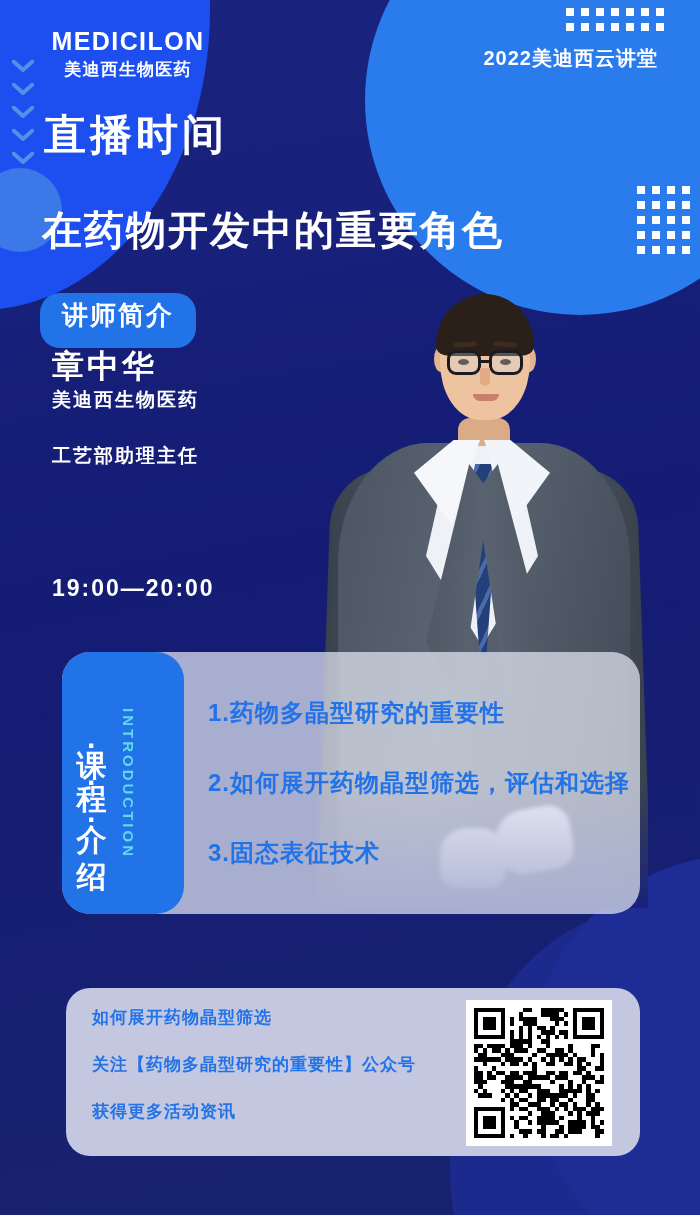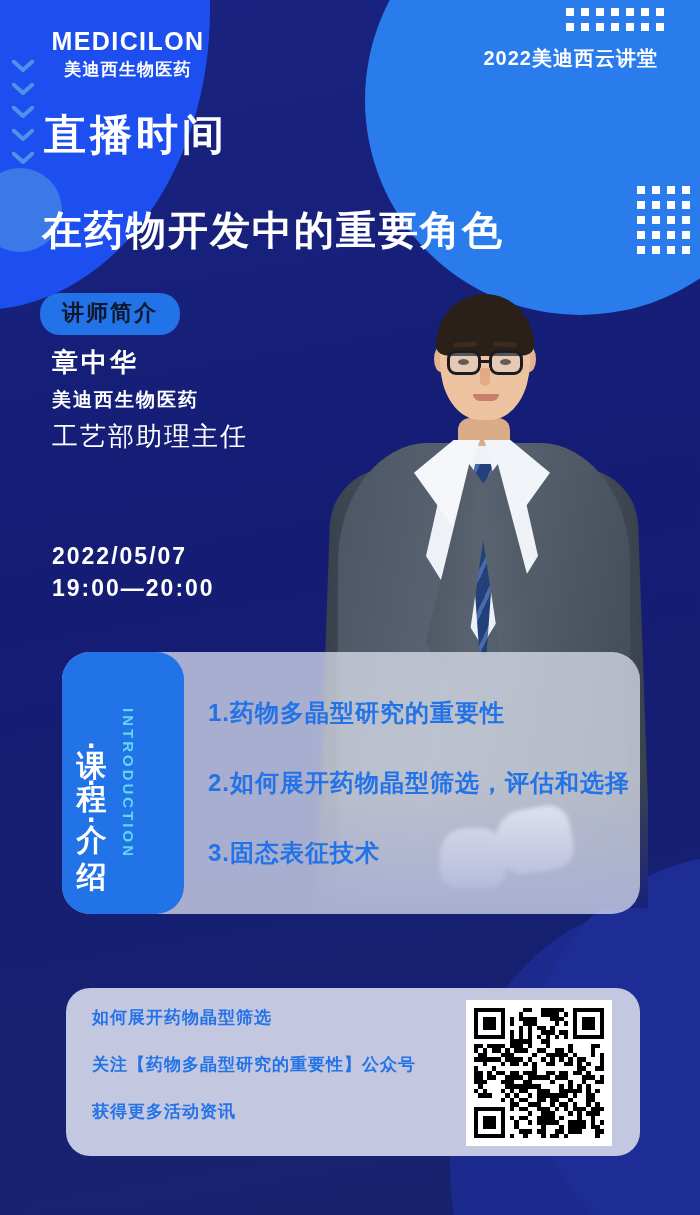--- a/index.html
+++ b/index.html
@@ -124,41 +124,41 @@
   .title-sub{
     position:absolute; left:42px; top:203px;
     color:#ffffff; font-size:40px; font-weight:bold;
     letter-spacing:2px;
   }
 
   
   .pill{
     position:absolute;
     background:#2272e8;
-    color:#0f172a;
-    font-size:22px; font-weight:bold;
+    color:#ffffff;
+    font-size:26px; font-weight:bold;
     letter-spacing:2px;
-    padding:5px 22px 7px;
+    padding:5px 22px 15px;
     border-radius:20px;
   }
   #pill-speaker{ left:40px; top:293px; }
   #pill-time{ left:40px; top:491px; }
 
   
   .speaker-name{
     position:absolute; left:52px; top:345px;
-    color:#ffffff; font-size:26px; font-weight:bold; letter-spacing:3px;
+    color:#ffffff; font-size:32px; font-weight:bold; letter-spacing:3px;
   }
   .speaker-org{
     position:absolute; left:52px; top:387px;
     color:#ffffff; font-size:19px; font-weight:bold; letter-spacing:2px;
   }
   .speaker-title{
-    position:absolute; left:52px; top:419px;
-    color:#ffffff; font-size:26px; font-weight:normal; letter-spacing:2px;
+    position:absolute; left:52px; top:443px;
+    color:#ffffff; font-size:19px; font-weight:bold; letter-spacing:2px;
   }
 
   
   .time-date{
     position:absolute; left:52px; top:543px;
     color:#ffffff; font-size:23px; font-weight:bold; letter-spacing:2px;
   }
   .time-range{
     position:absolute; left:52px; top:575px;
     color:#ffffff; font-size:23px; font-weight:bold; letter-spacing:2px;
@@ -442,21 +442,20 @@
     <div class="ph-handL"></div>
     <div class="ph-handR"></div>
     <div class="ph-fade"></div>
   </div>
 
   <div class="pill" id="pill-speaker">讲师简介</div>
   <div class="speaker-name">章中华</div>
   <div class="speaker-org">美迪西生物医药</div>
   <div class="speaker-title">工艺部助理主任</div>
 
-  <div class="time-date">2022/05/07</div>
   <div class="time-range">19:00—20:00</div>
 
   <div class="course-panel"></div>
   <div class="course-tab">
     <div class="course-tab-cn">课·程·介·绍</div>
     <div class="course-tab-en">INTRODUCTION</div>
   </div>
   <div class="course-list" id="course-list">
       <div class="course-item">1.药物多晶型研究的重要性</div>
       <div class="course-item">2.如何展开药物晶型筛选，评估和选择</div>

